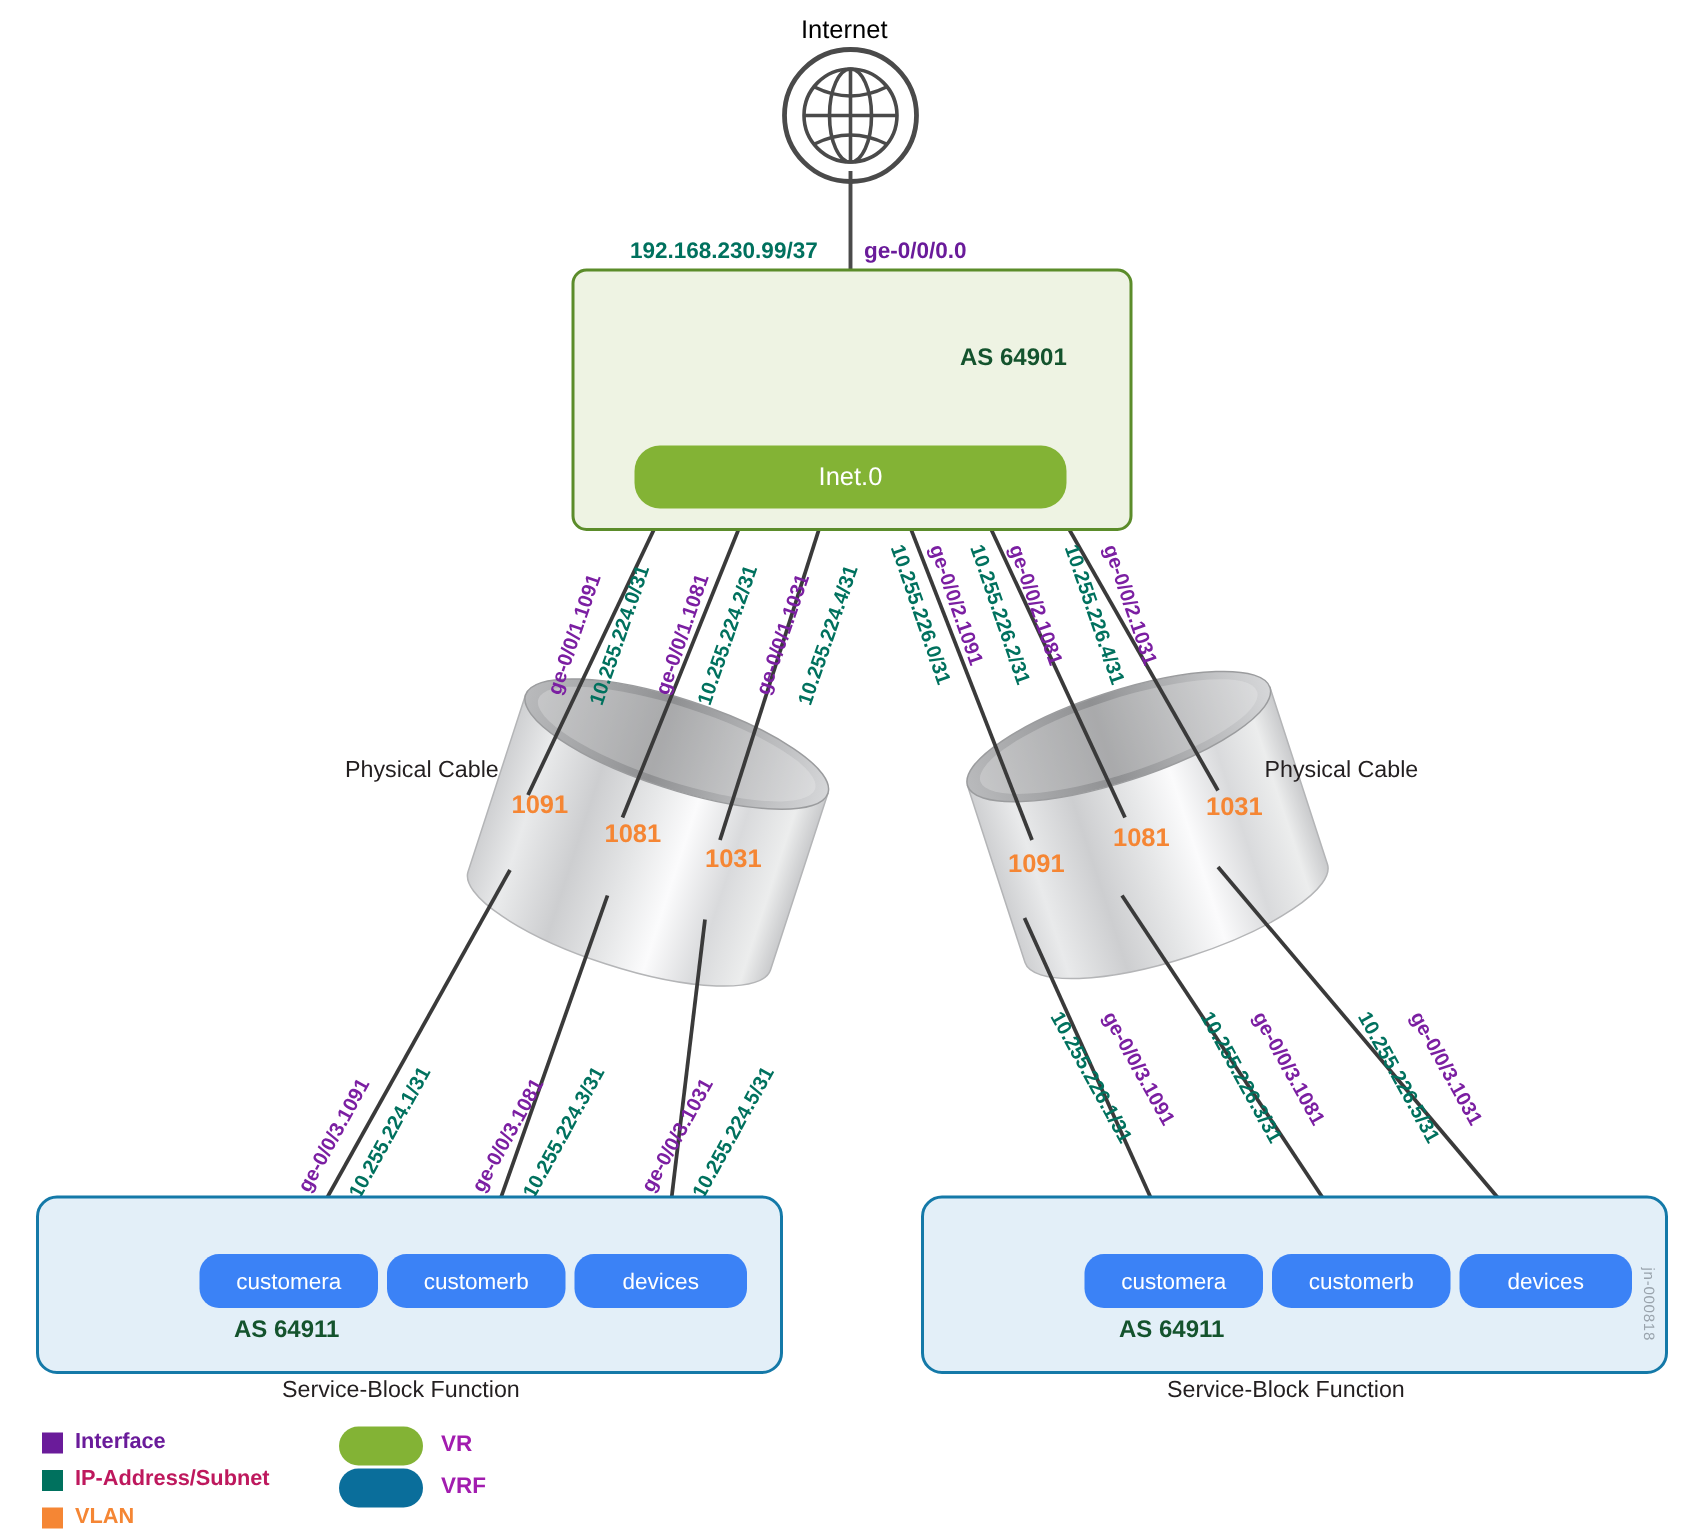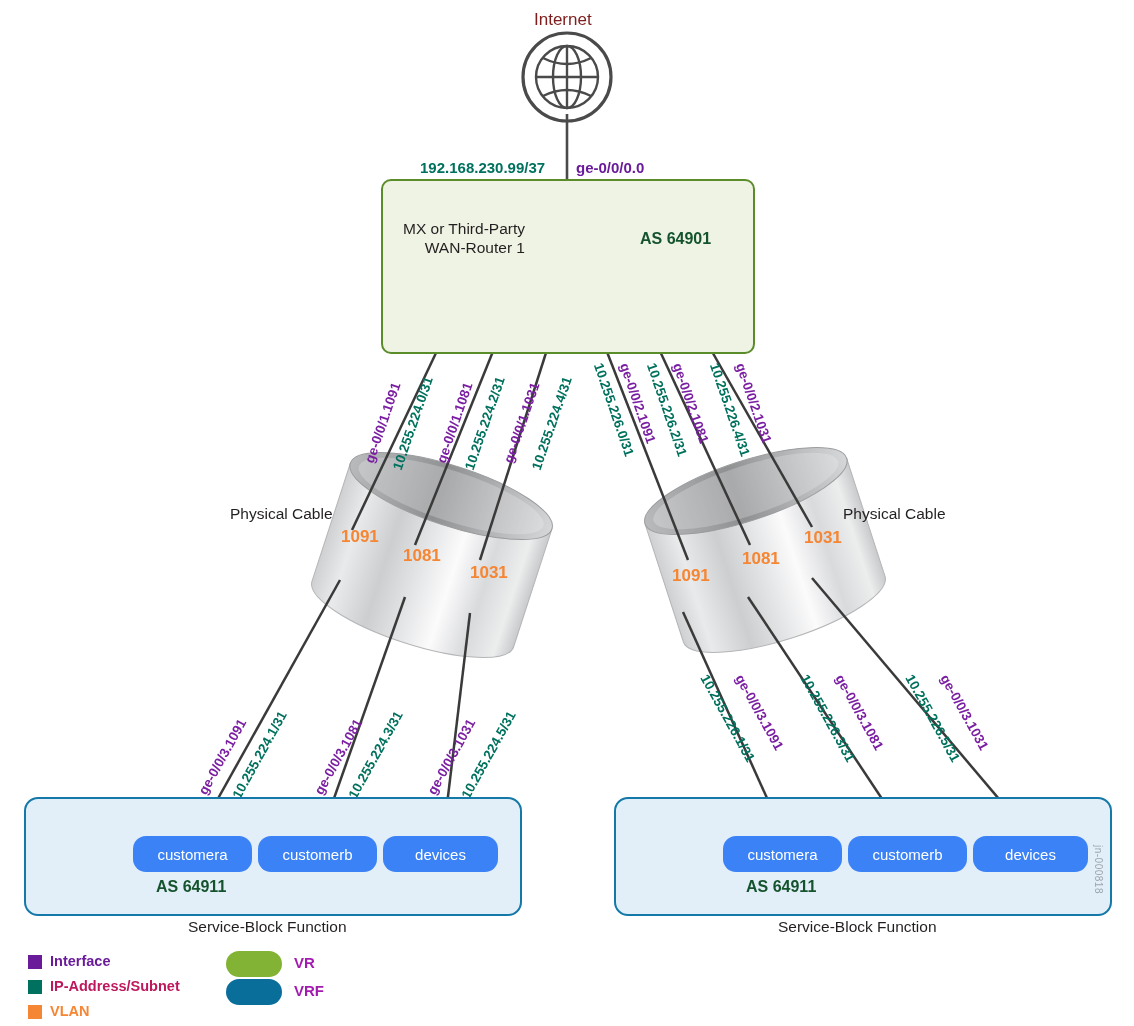--- a/index.html
+++ b/index.html
@@ -6,21 +6,21 @@
   body{
     width:1134px;height:1026px;position:relative;overflow:hidden;
     font-family:"Liberation Sans","DejaVu Sans",sans-serif;
     color:#231f20;
   }
   #canvas{position:absolute;inset:0;width:1134px;height:1026px;}
   svg.layer{position:absolute;left:0;top:0;width:1134px;height:1026px;overflow:visible;}
   .ttl{position:absolute;white-space:nowrap;}
 
   
-  .t-internet{font-size:17px;color:#7f1d1d;}
+  .t-internet{font-size:17px;color:#000000;}
   .t-router{font-size:15.5px;color:#231f20;line-height:19px;text-align:right;}
   .t-as{font-size:16px;color:#14532d;font-weight:bold;}
   .t-inet{font-size:17px;color:#ffffff;}
   .t-cable{font-size:15.5px;color:#231f20;text-align:center;}
   .t-vlan{font-size:17px;color:#f58634;font-weight:bold;}
   .t-vrf{font-size:15px;color:#ffffff;}
   .t-sbf{font-size:15.5px;color:#231f20;}
   .t-legend{font-size:14.5px;font-weight:bold;}
   .t-legend-r{font-size:15px;color:#a21caf;font-weight:bold;}
   .t-wm{font-size:10px;color:#9aa4ad;letter-spacing:.5px;}
@@ -161,27 +161,26 @@
     </g>
   </svg>
 
   <div class="ttl t-internet" style="left:534px;top:10px;">Internet</div>
 
   <div class="ttl t-ip-top" style="left:420px;top:159px;">192.168.230.99/37</div>
   <div class="ttl t-if-top" style="left:576px;top:159px;">ge-0/0/0.0</div>
 
   <div class="vr-box" style="left:381px;top:179px;width:370px;height:171px;"></div>
 
-  <div class="ttl t-router" style="left:390px;top:219px;width:135px;">
-    <span>MX or Third-Party</span><br>
-    <span>WAN-Router 1</span>
-  </div>
 
   <div class="ttl t-as" style="left:640px;top:230px;">AS 64901</div>
 
+  <div class="inet-bar" style="left:423px;top:297px;width:288px;height:42px;">
+    <span class="t-inet">Inet.0</span>
+  </div>
 
   <div class="lbl iface" style="left:369px;top:455px;transform:rotate(-71deg);">ge-0/0/1.1091</div>
   <div class="lbl ip" style="left:397px;top:462px;transform:rotate(-71deg);">10.255.224.0/31</div>
 
   <div class="lbl iface" style="left:441px;top:455px;transform:rotate(-71deg);">ge-0/0/1.1081</div>
   <div class="lbl ip" style="left:469px;top:462px;transform:rotate(-71deg);">10.255.224.2/31</div>
 
   <div class="lbl iface" style="left:508px;top:455px;transform:rotate(-71deg);">ge-0/0/1.1031</div>
   <div class="lbl ip" style="left:536px;top:462px;transform:rotate(-71deg);">10.255.224.4/31</div>
 

